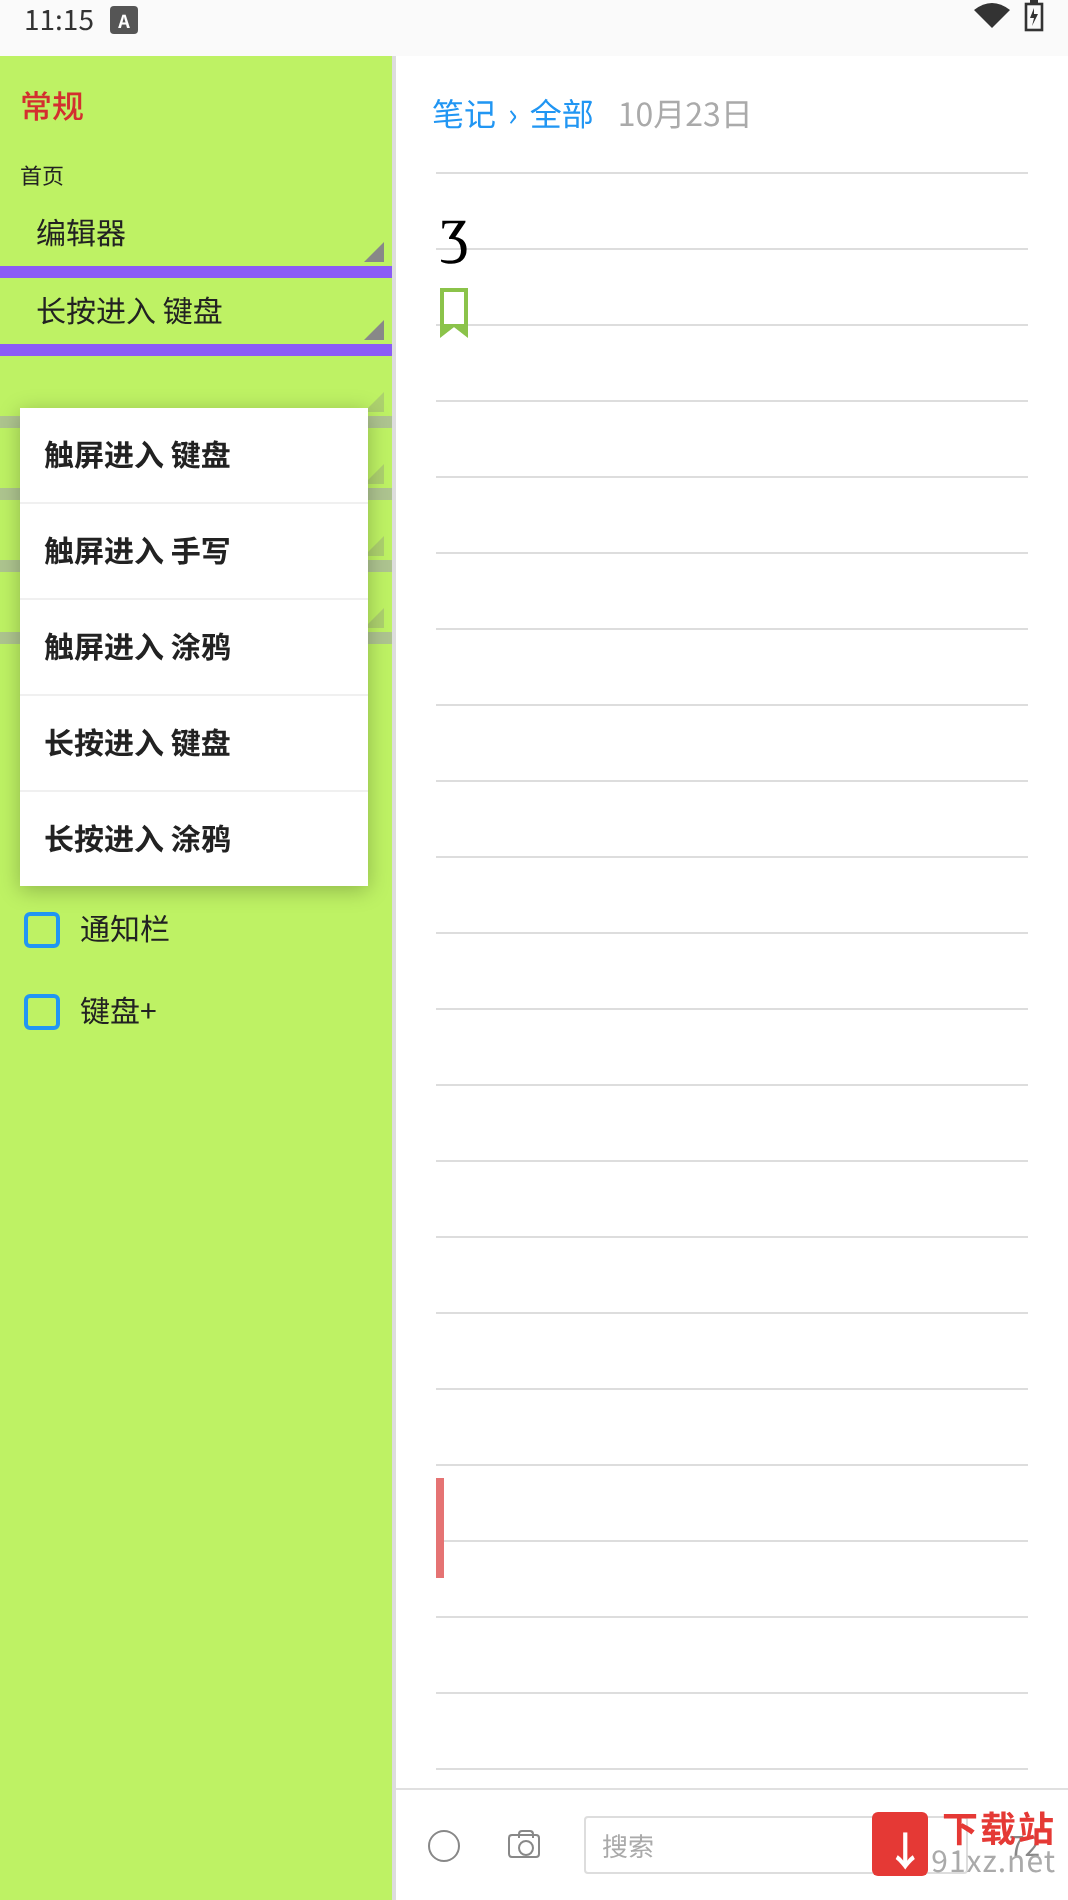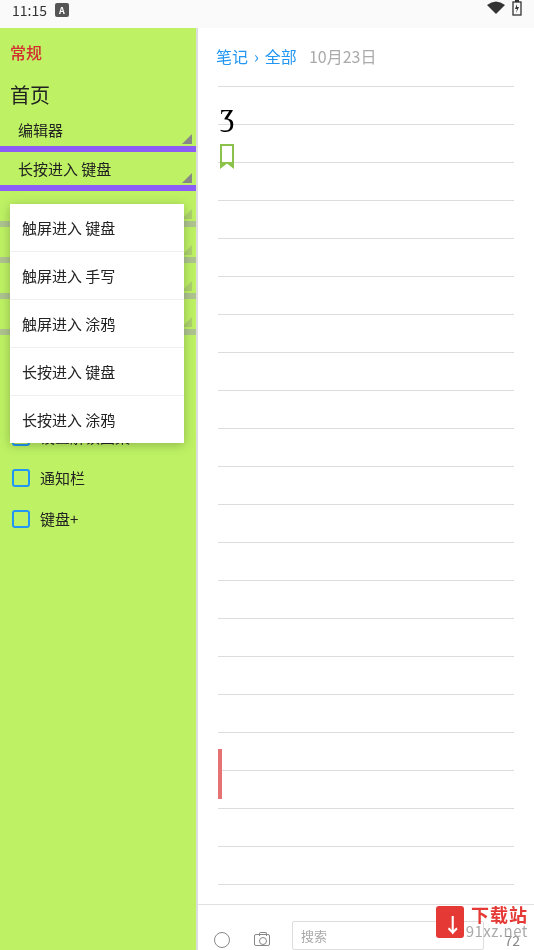--- a/index.html
+++ b/index.html
@@ -32,21 +32,21 @@
       position: relative;
     }
     .content { flex:1; background:#fff; display:flex; flex-direction:column; position:relative; }
     .section-title {
       color: #d32f2f;
       font-size: 16px;
       padding: 12px 10px 8px;
       font-weight: 500;
     }
     .field-label {
-      font-size: 20px;
+      font-size: 11px;
       padding: 8px 10px 4px;
       color: #222;
     }
     .spinner {
       display:flex;
       justify-content: space-between;
       align-items:flex-end;
       padding: 6px 4px 6px 18px;
       font-size: 15px;
       border-bottom: 6px solid #8b5cf6;
@@ -80,20 +80,21 @@
       width: 174px;
       background: #fff;
       box-shadow: 0 2px 10px rgba(0,0,0,0.25);
       z-index: 100;
     }
     .dropdown .item {
       padding: 13px 12px;
       font-size: 15px;
       color: #222;
       border-bottom: 1px solid #f0f0f0;
+      font-weight: bold;
     }
     .dropdown .item:last-child { border-bottom: none; }
     .hidden-row { opacity: 0.3; }
     .breadcrumb {
       padding: 16px 18px;
       display:flex;
       align-items:center;
       gap: 6px;
       font-size: 16px;
     }
@@ -127,24 +128,24 @@
     }
     .bookmark::before {
       content:"";
       position:absolute;
       bottom:-7px;right:-2px;
       border-right:9px solid #8bc34a;
       border-bottom:7px solid transparent;
     }
     .redmark { position:absolute; left:0; bottom:105px; width:4px; height:50px; background:#e57373; }
     .bottom-bar {
-      height: 46px;
+      height: 56px;
       border-top: 1px solid #e0e0e0;
       display:flex;
-      align-items:flex-end;
+      align-items:center;
       padding: 0 14px;
       gap: 20px;
       font-size: 14px;
       color:#888;
     }
     .bbar-icon { width:20px; height:20px; display:flex; align-items:center; justify-content:center; }
     .circ { width:16px; height:16px; border:1.5px solid #888; border-radius:50%; }
     .cam  { width:16px; height:12px; border:1.5px solid #888; border-radius:2px; position:relative; }
     .cam::before { content:""; position:absolute; top:-3px; left:4px; width:6px; height:3px; border:1.5px solid #888; border-bottom:none; border-radius:2px 2px 0 0; }
     .cam::after { content:""; position:absolute; top:2px; left:4px; width:6px; height:6px; border:1.5px solid #888; border-radius:50%; }

